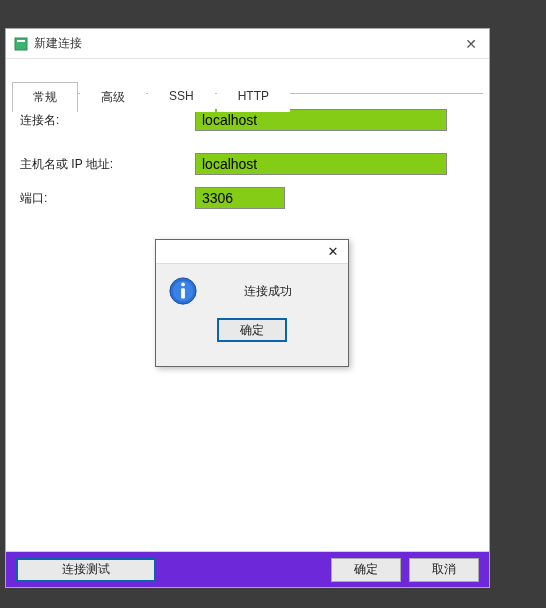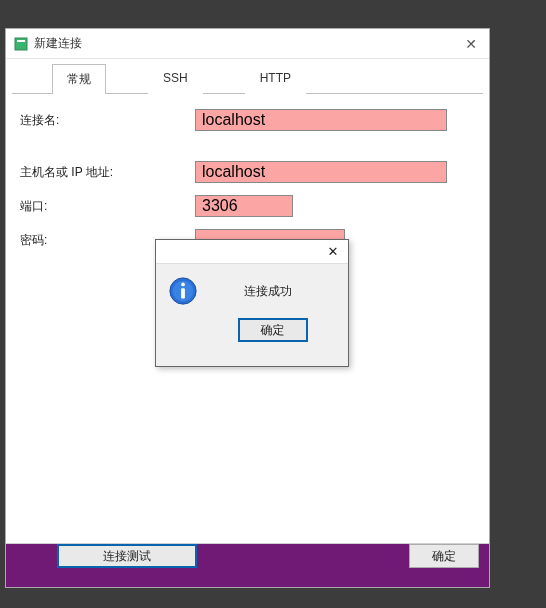--- a/index.html
+++ b/index.html
@@ -44,86 +44,85 @@
     text-align: center;
     color: #555;
     font-size: 14px;
   }
   .tabs {
     display: flex;
     padding: 4px 6px 0 6px;
     background: #fff;
   }
   .tab {
-    padding: 6px 14px;
+    padding: 6px 20px;
     color: #333;
     border: 1px solid transparent;
     border-bottom: none;
     margin-right: 2px;
     position: relative;
-    top: 1px;
-    background: #fff;
-    margin-left: 40px;
+    top: 19px;
+    background: #fff;
   }
   .tab.active {
     border-color: #bfbfbf;
     background: #fff;
     z-index: 2;
   }
   .tab-strip-line {
     border-bottom: 1px solid #bfbfbf;
     margin: 0 6px;
   }
   .form-area {
     padding: 14px 14px 0 14px;
   }
   .row {
     display: flex;
     align-items: center;
     margin-bottom: 10px;
     height: 24px;
   }
-  .row.gap { margin-bottom: 28px; }
+  .row.gap { margin-bottom: 20px; }
   .lbl {
     width: 175px;
     color: #222;
   }
   .inp {
     height: 22px;
     border: 1px solid #888;
-    background: #fca5a5;
+    background: #84cc16;
     padding: 2px 6px;
     font-family: inherit;
-    font-size: 16px;
+    font-size: 14px;
   }
   .inp.w-lg { width: 252px; }
   .inp.w-md { width: 150px; }
-  .inp.w-sm { width: 98px; }
+  .inp.w-sm { width: 90px; }
   .bottom-bar {
     position: absolute;
     left: 0;
     right: 0;
     bottom: 0;
-    height: 44px;
+    height: 36px;
     border-top: 1px solid #d0d0d0;
-    background: #701a75;
-    display: flex;
+    background: #6d28d9;
+    display: flex;
+    align-items: center;
     padding: 0 10px;
   }
   .btn {
     height: 24px;
     min-width: 70px;
     padding: 0 10px;
     background: #e9e9e9;
     border: 1px solid #aaaaaa;
     font-family: inherit;
     font-size: 12px;
     color: #222;
     cursor: pointer;
-    margin-left: 41px;
   }
   .btn.primary-outline {
     border: 2px solid #0a64ad;
     background: #e9e9e9;
     min-width: 140px;
   }
   .spacer { flex: 1; }
   .btn + .btn { margin-left: 8px; }
 
   
@@ -186,48 +185,46 @@
         <rect x="1" y="1" width="12" height="12" fill="#3cb371" stroke="#2e8b57"></rect>
         <rect x="3" y="3" width="8" height="2" fill="#ffffff"></rect>
       </svg>
     </span>
     <span class="title-text">新建连接</span>
     <span class="close-x">✕</span>
   </div>
 
   <div class="tabs">
     <div class="tab active"><span>常规</span></div>
+    <div class="tab"><span>高级</span></div>
     <div class="tab"><span>SSH</span></div>
     <div class="tab"><span>HTTP</span></div>
   </div>
   <div class="tab-strip-line"></div>
 
   <div class="form-area">
     <div class="row gap">
       <div class="lbl">连接名:</div>
       <input class="inp w-lg" value="localhost" style="">
     </div>
     <div class="row">
       <div class="lbl">主机名或 IP 地址:</div>
       <input class="inp w-lg" value="localhost" style="">
     </div>
     <div class="row">
       <div class="lbl">端口:</div>
       <input class="inp w-sm" value="3306" style="">
     </div>
-    <div class="row">
-      <div class="lbl">密码:</div>
-      <input class="inp w-md" type="password" value="" style="">
-    </div>
   </div>
 
   <div class="bottom-bar">
     <button class="btn primary-outline"><span>连接测试</span></button>
     <div class="spacer"></div>
     <button class="btn"><span>确定</span></button>
+    <button class="btn"><span>取消</span></button>
   </div>
 </div>
 
 <div class="modal">
   <div class="modal-title">
     <span class="modal-close">✕</span>
   </div>
   <div class="modal-body">
     <span class="info-icon">
       <svg viewBox="0 0 32 32" width="30" height="30">

